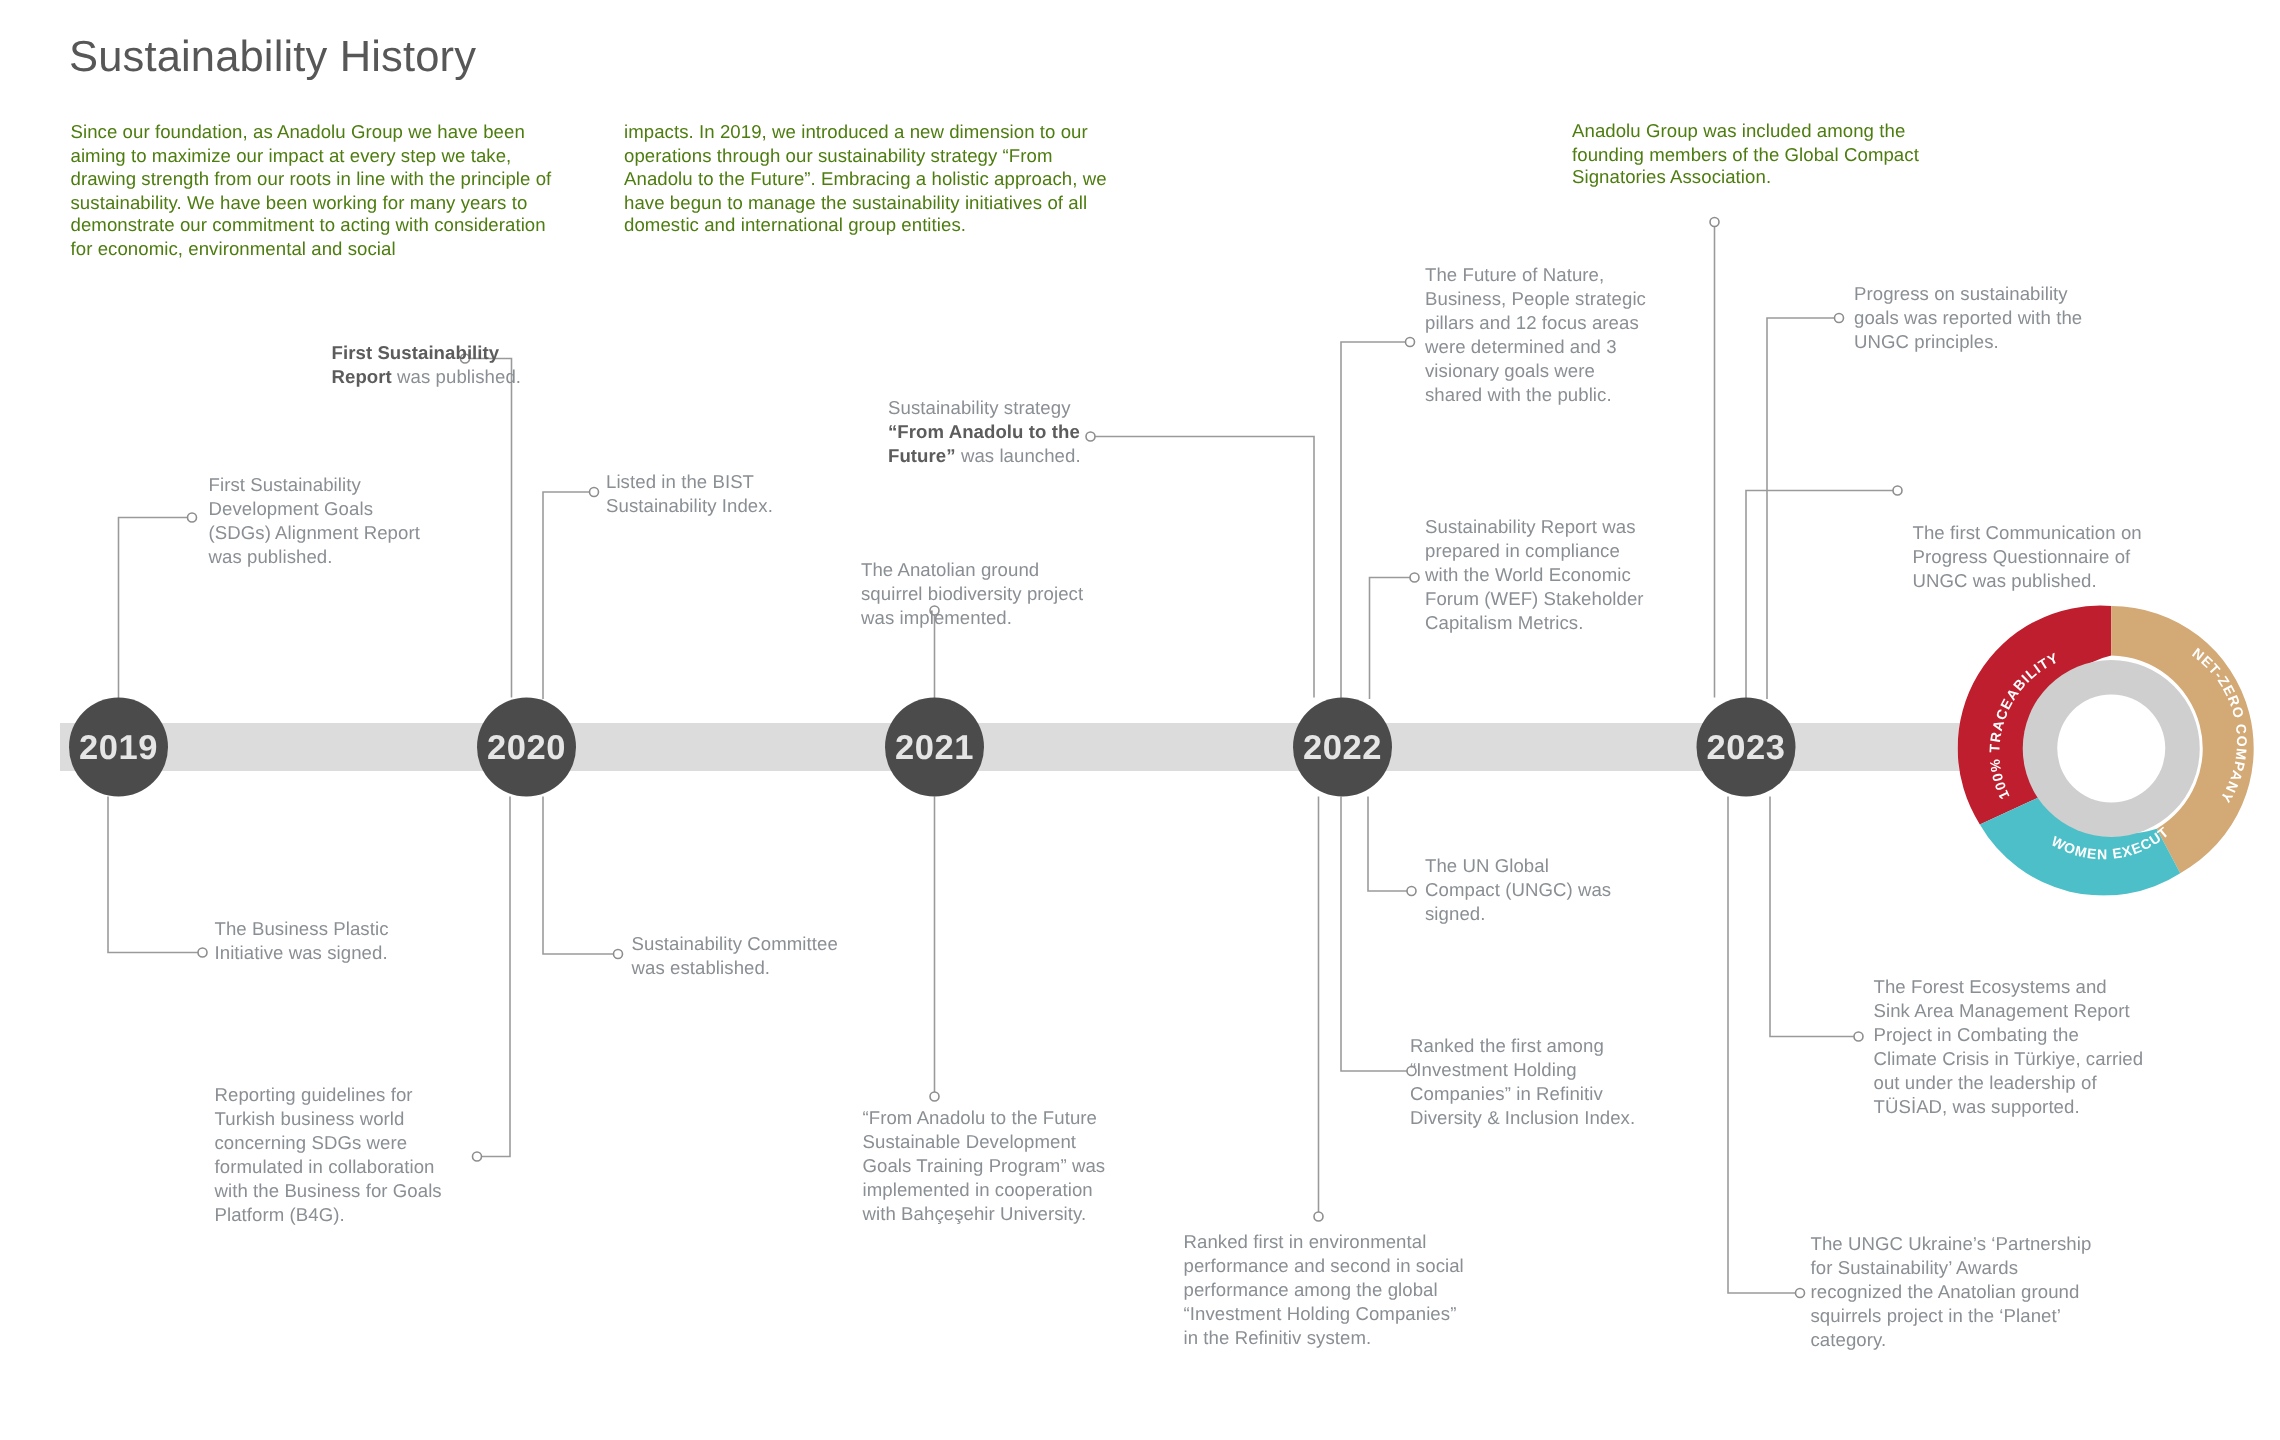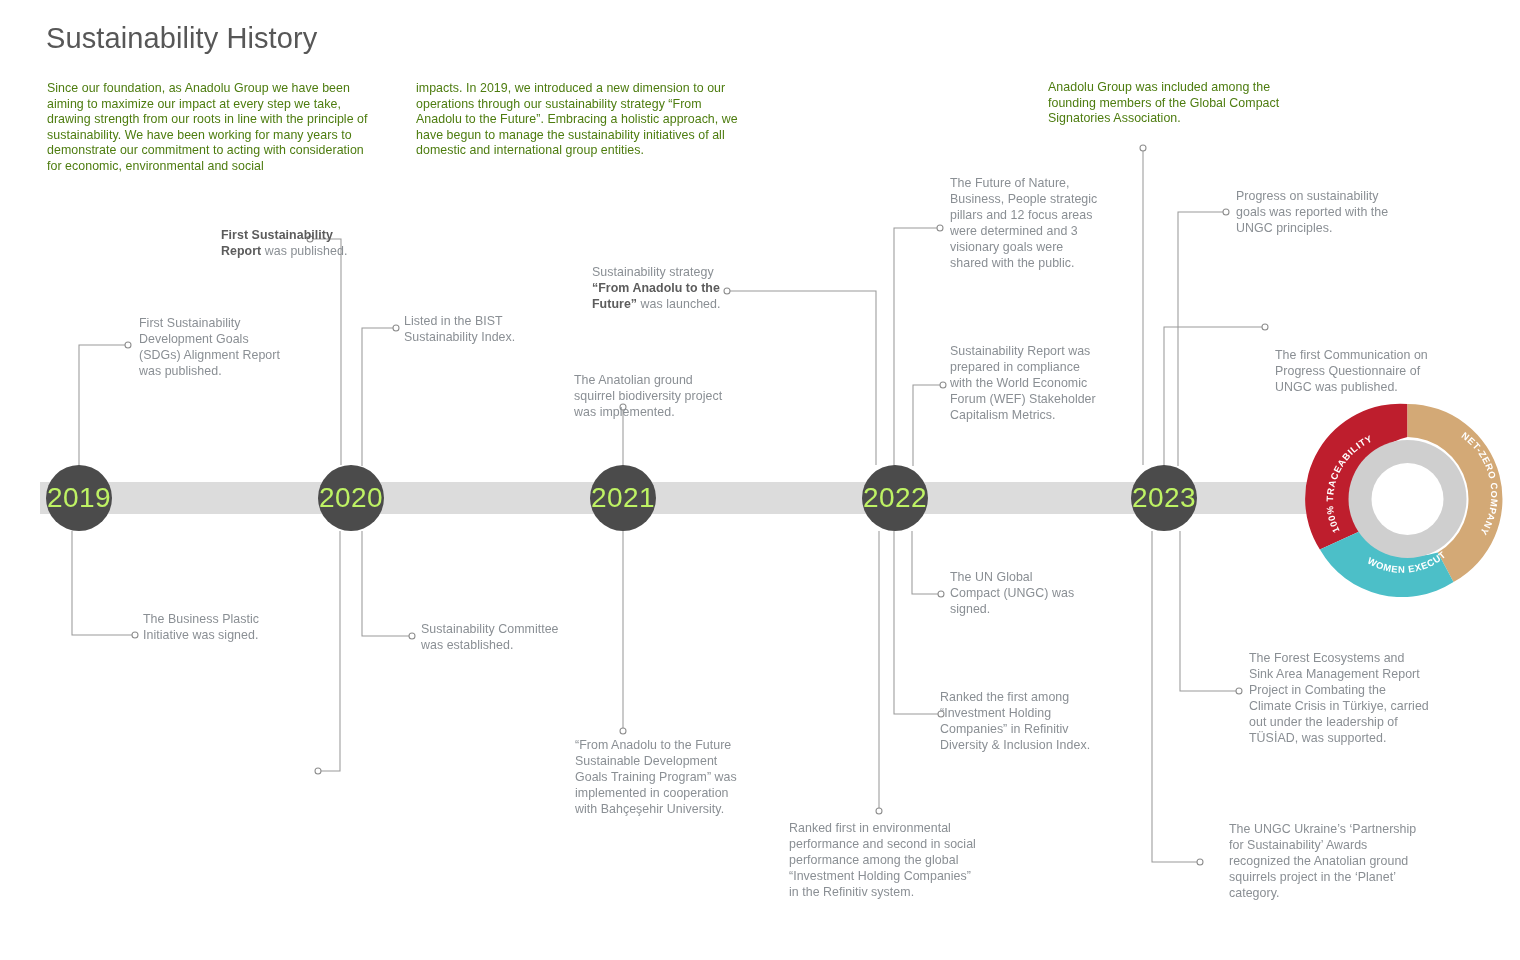--- a/index.html
+++ b/index.html
@@ -28,21 +28,21 @@
 
   
   .tl-bar {
     position: absolute; left: 40px; top: 482px;
     width: 1345px; height: 32px;
     background: #dcdcdc;
   }
   .year-node {
     position: absolute; width: 66px; height: 66px;
     border-radius: 50%; background: #4b4b4b;
-    color: #bef264; font-size: 28px; font-weight: normal;
+    color: #e5e5e5; font-size: 23px; font-weight: bold;
     display: flex; align-items: center; justify-content: center;
     letter-spacing: .4px;
     z-index: 6;
   }
 
   
   .callout {
     position: absolute;
     font-size: 12.4px; line-height: 15.9px;
     color: #8a8f94; letter-spacing: .05px;
@@ -146,20 +146,21 @@
   <div class="year-node" style="left:1131px;top:465px;">2023</div>
 
   <div class="callout" style="left:179px; top:228px; width:152px; text-align:left;margin-left:42px;">
     <b>First Sustainability Report</b><span> was published.</span>
   </div>
 
   <div class="callout" style="left:139px; top:316px; width:150px;">First Sustainability Development Goals (SDGs) Alignment Report was published.</div>
 
   <div class="callout" style="left:143px; top:612px; width:130px;">The Business Plastic Initiative was signed.</div>
 
+  <div class="callout" style="left:143px; top:723px; width:160px;">Reporting guidelines for Turkish business world concerning SDGs were formulated in collaboration with the Business for Goals Platform (B4G).</div>
 
   <div class="callout" style="left:404px; top:314px; width:140px;">Listed in the BIST Sustainability Index.</div>
 
   <div class="callout" style="left:421px; top:622px; width:160px;">Sustainability Committee was established.</div>
 
   <div class="callout" style="left:592px; top:265px; width:140px;">
     <span>Sustainability strategy </span><b>“From Anadolu to the Future”</b><span> was launched.</span>
   </div>
 
   <div class="callout" style="left:549px; top:373px; width:152px;margin-left:25px;">The Anatolian ground squirrel biodiversity project was implemented.</div>
@@ -175,21 +176,21 @@
   <div class="callout" style="left:940px; top:690px; width:155px;">Ranked the first among “Investment Holding Companies” in Refinitiv Diversity &amp; Inclusion Index.</div>
 
   <div class="callout" style="left:789px; top:821px; width:195px;">Ranked first in environmental performance and second in social performance among the global “Investment Holding Companies” in the Refinitiv system.</div>
 
   <div class="callout" style="left:1236px; top:189px; width:160px;">Progress on sustainability goals was reported with the UNGC principles.</div>
 
   <div class="callout" style="left:1275px; top:304px; width:170px;margin-top:44px;">The first Communication on Progress Questionnaire of UNGC was published.</div>
 
   <div class="callout" style="left:1249px; top:651px; width:180px;">The Forest Ecosystems and Sink Area Management Report Project in Combating the Climate Crisis in Türkiye, carried out under the leadership of TÜSİAD, was supported.</div>
 
-  <div class="callout" style="left:1207px; top:822px; width:190px;margin-left:22px;">The UNGC Ukraine’s ‘Partnership for Sustainability’ Awards recognized the Anatolian ground squirrels project in the ‘Planet’ category.</div>
+  <div class="callout" style="left:1207px; top:822px; width:190px;">The UNGC Ukraine’s ‘Partnership for Sustainability’ Awards recognized the Anatolian ground squirrels project in the ‘Planet’ category.</div>
 
   <svg id="donut" viewBox="0 0 205 195">
     <defs>
       <path id="arcTrace" d="M 39,136 A 66,66 0 0 1 76,36"></path>
       <path id="arcNetZero" d="M 103,24 A 66,66 0 0 1 130,161"></path>
       <path id="arcWomen" d="M 58,158 A 66,66 0 0 0 140,155"></path>
     </defs>
 
     <g>
       <path d="M 102.5,2 A 95,95 0 0 0 14.9,147.6 L 62.0,126.0 A 62,62 0 0 1 102.5,35 Z" fill="#be1e2d"></path>

